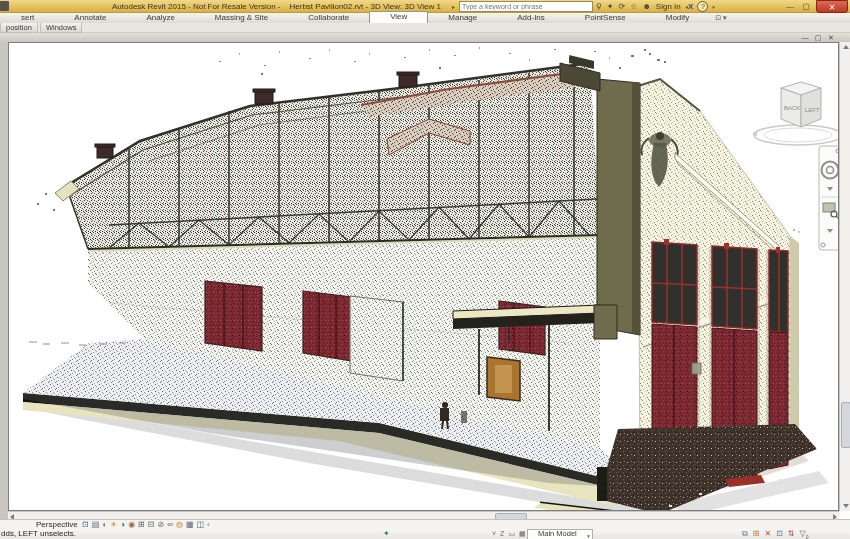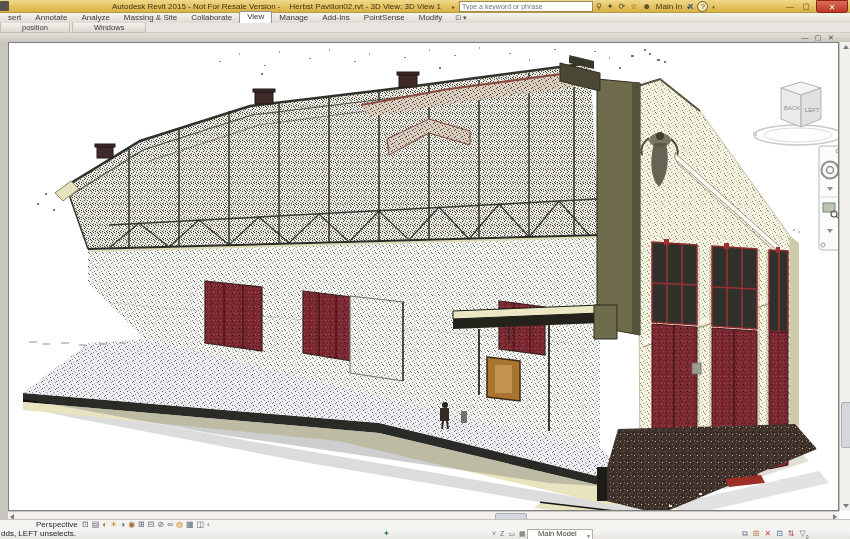--- a/index.html
+++ b/index.html
@@ -24,28 +24,28 @@
   .xapps{color:#1d4f8a;font-weight:bold;font-size:8px;}
   .winbtn{position:absolute;top:0;font-size:8px;color:#5a4a20;line-height:13px;text-align:center;}
   .winbtn.min{left:783px;width:14px;}
   .winbtn.res{left:799px;width:14px;}
   .closebtn{position:absolute;left:816px;top:0;width:32px;height:13px;background:linear-gradient(#dd6a54,#bc3a28);
     border-radius:0 0 3px 3px;color:#fff;font-size:8px;line-height:13px;text-align:center;border:1px solid #8a2418;box-sizing:border-box;}
   
   .tabrow{position:absolute;left:0;top:13px;width:850px;height:10px;
     background:linear-gradient(#f5f3ef,#dedad3);font-size:8px;color:#3a3a3a;}
   .tabs{position:absolute;left:1px;top:0;display:flex;height:10px;align-items:center;}
-  .tab{padding:0 7px;line-height:10px;white-space:nowrap;}
+  .tab{padding:0 20px;line-height:10px;white-space:nowrap;}
   .tab.active{background:#fdfdfc;border:1px solid #989590;border-bottom:none;border-radius:2px 2px 0 0;
     height:14px;box-sizing:border-box;}
   .ribtoggle{margin-left:6px;color:#5a5a5a;font-size:7px;}
   
   .panelrow{position:absolute;left:0;top:23px;width:850px;height:10px;background:#eae7e2;
     border-bottom:1px solid #cfccc6;box-sizing:border-box;font-size:7.5px;color:#3a3a3a;}
-  .panelbtn{display:inline-block;height:9px;line-height:9px;padding:0 21px;margin-top:0;
+  .panelbtn{display:inline-block;height:9px;line-height:9px;padding:0 5px;margin-top:0;
     background:linear-gradient(#f4f2ee,#dcd8d1);border:1px solid #c2bfb8;border-top:none;white-space:nowrap;}
   
   .gstrip{position:absolute;left:0;top:33px;width:850px;height:9px;background:linear-gradient(#e3e0da,#cac7c1);}
   .mdi{position:absolute;top:0;height:9px;font-size:7px;line-height:9px;color:#4a4a4a;text-align:center;width:12px;}
   
   .lstrip{position:absolute;left:0;top:42px;width:8px;height:487px;background:#c9c6c0;}
   .canvas{position:absolute;left:8px;top:42px;width:831px;height:469px;border:1px solid #7d7d7d;
     background:#fff;box-sizing:border-box;overflow:hidden;}
   
   .vscroll{position:absolute;left:839px;top:42px;width:11px;height:469px;background:#f1f0ed;border-left:1px solid #c6c3be;box-sizing:border-box;}
@@ -89,21 +89,21 @@
       <span>Autodesk Revit 2015 - Not For Resale Version -</span><span class="seg2">Herbst Pavilion02.rvt - 3D View: 3D View 1</span>
     </div>
     <span class="ic-caret">▸</span>
     <input class="ic-search" value="" placeholder="Type a keyword or phrase" style="">
     <div class="ic-icons">
       <span>⚲</span>
       <span>✦</span>
       <span>⟳</span>
       <span>☆</span>
       <span>☻</span>
-      <span class="signin">Main In</span>
+      <span class="signin">Sign In</span>
       <span style="font-size:5px;">▾</span>
     </div>
     <div class="ic-right">
       <span class="xapps">X</span>
       <span class="helpmark">?</span>
       <span style="font-size:5px;">▾</span>
     </div>
     <div class="winbtn min">—</div>
     <div class="winbtn res">▢</div>
     <div class="closebtn">✕</div>

